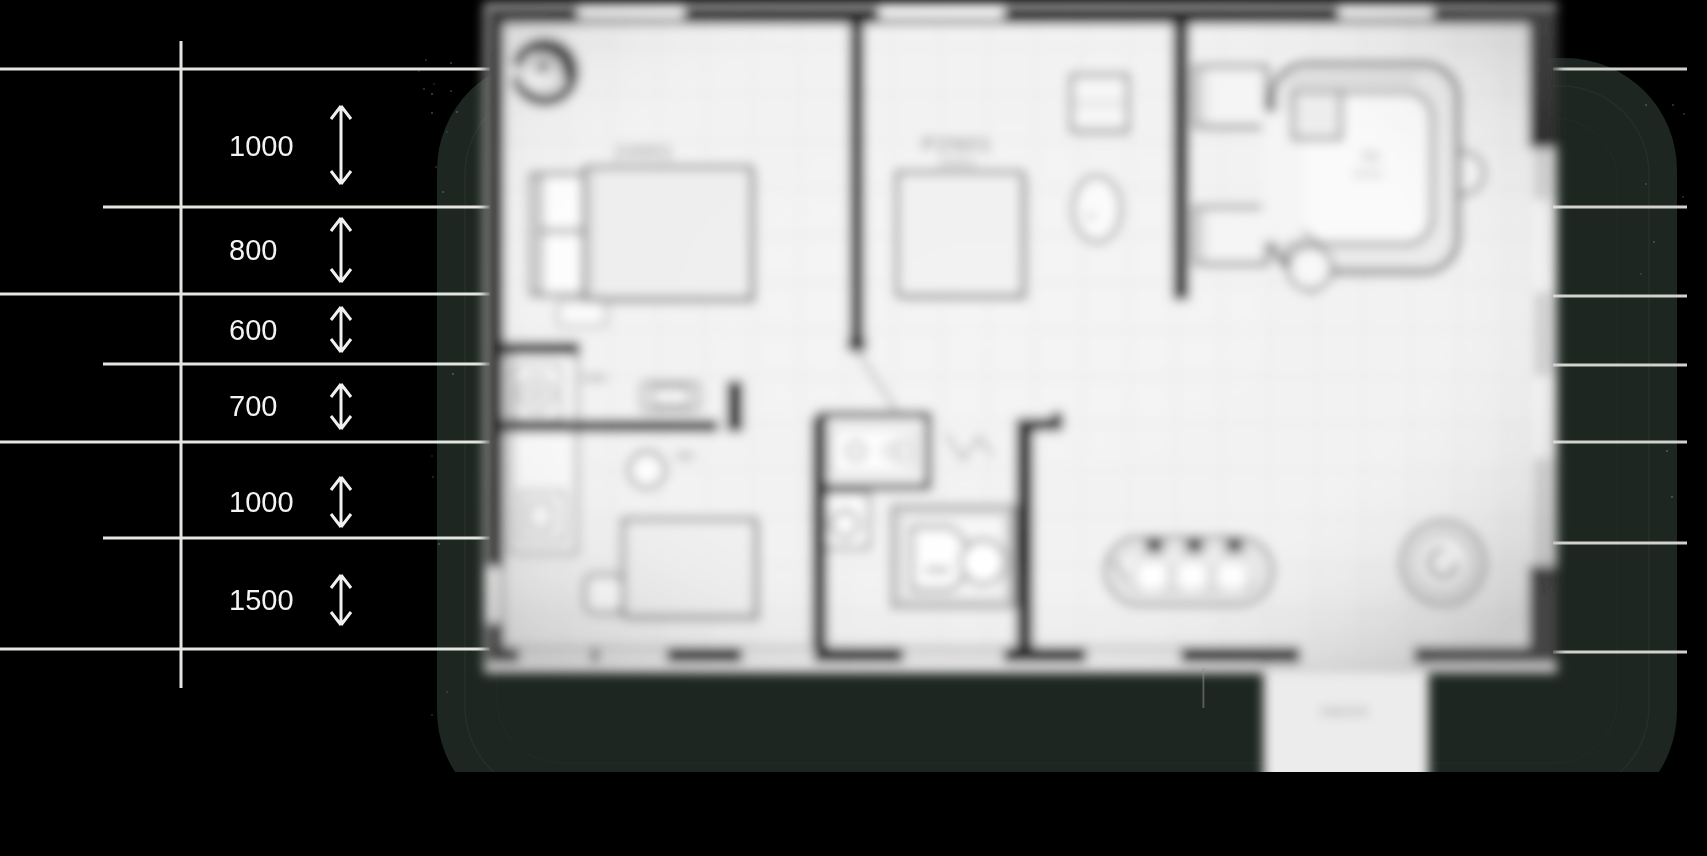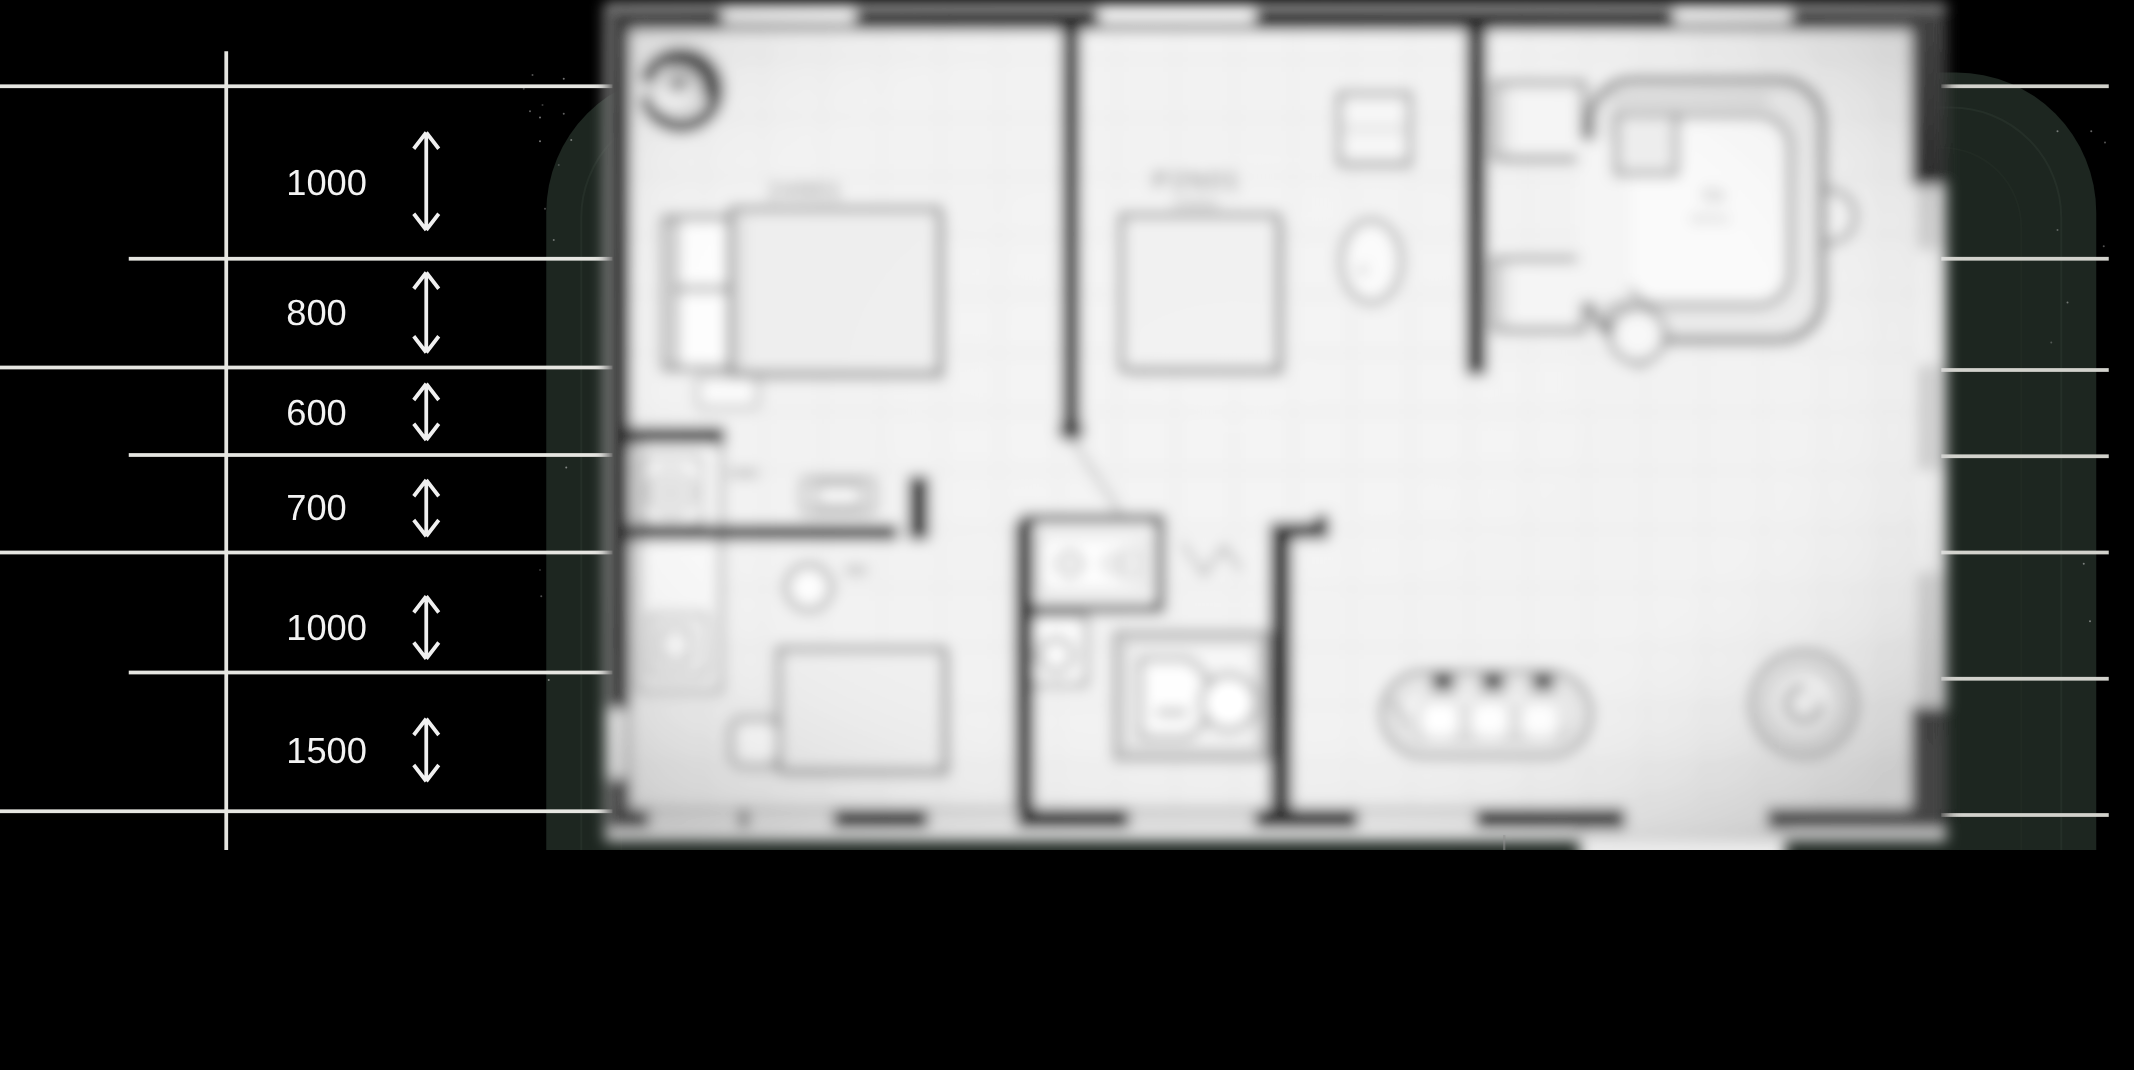--- a/index.html
+++ b/index.html
@@ -1,16 +1,16 @@
 <!DOCTYPE html>
 <html><head>
 <meta charset="utf-8">
 <style>
   html,body{margin:0;padding:0;background:#000;}
-  #stage{position:relative;width:1707px;height:680px;overflow:hidden;background:#000;
+  #stage{position:relative;width:1707px;height:772px;overflow:hidden;background:#000;
          font-family:"Liberation Sans", sans-serif;}
   svg{display:block;}
 </style>
 </head>
 <body>
 <div id="stage">
 <svg width="1707" height="856" viewBox="0 0 1707 856">
   <defs>
     <filter id="blurPlan" x="-4%" y="-4%" width="108%" height="108%">
       <feGaussianBlur stdDeviation="5.4"></feGaussianBlur>

